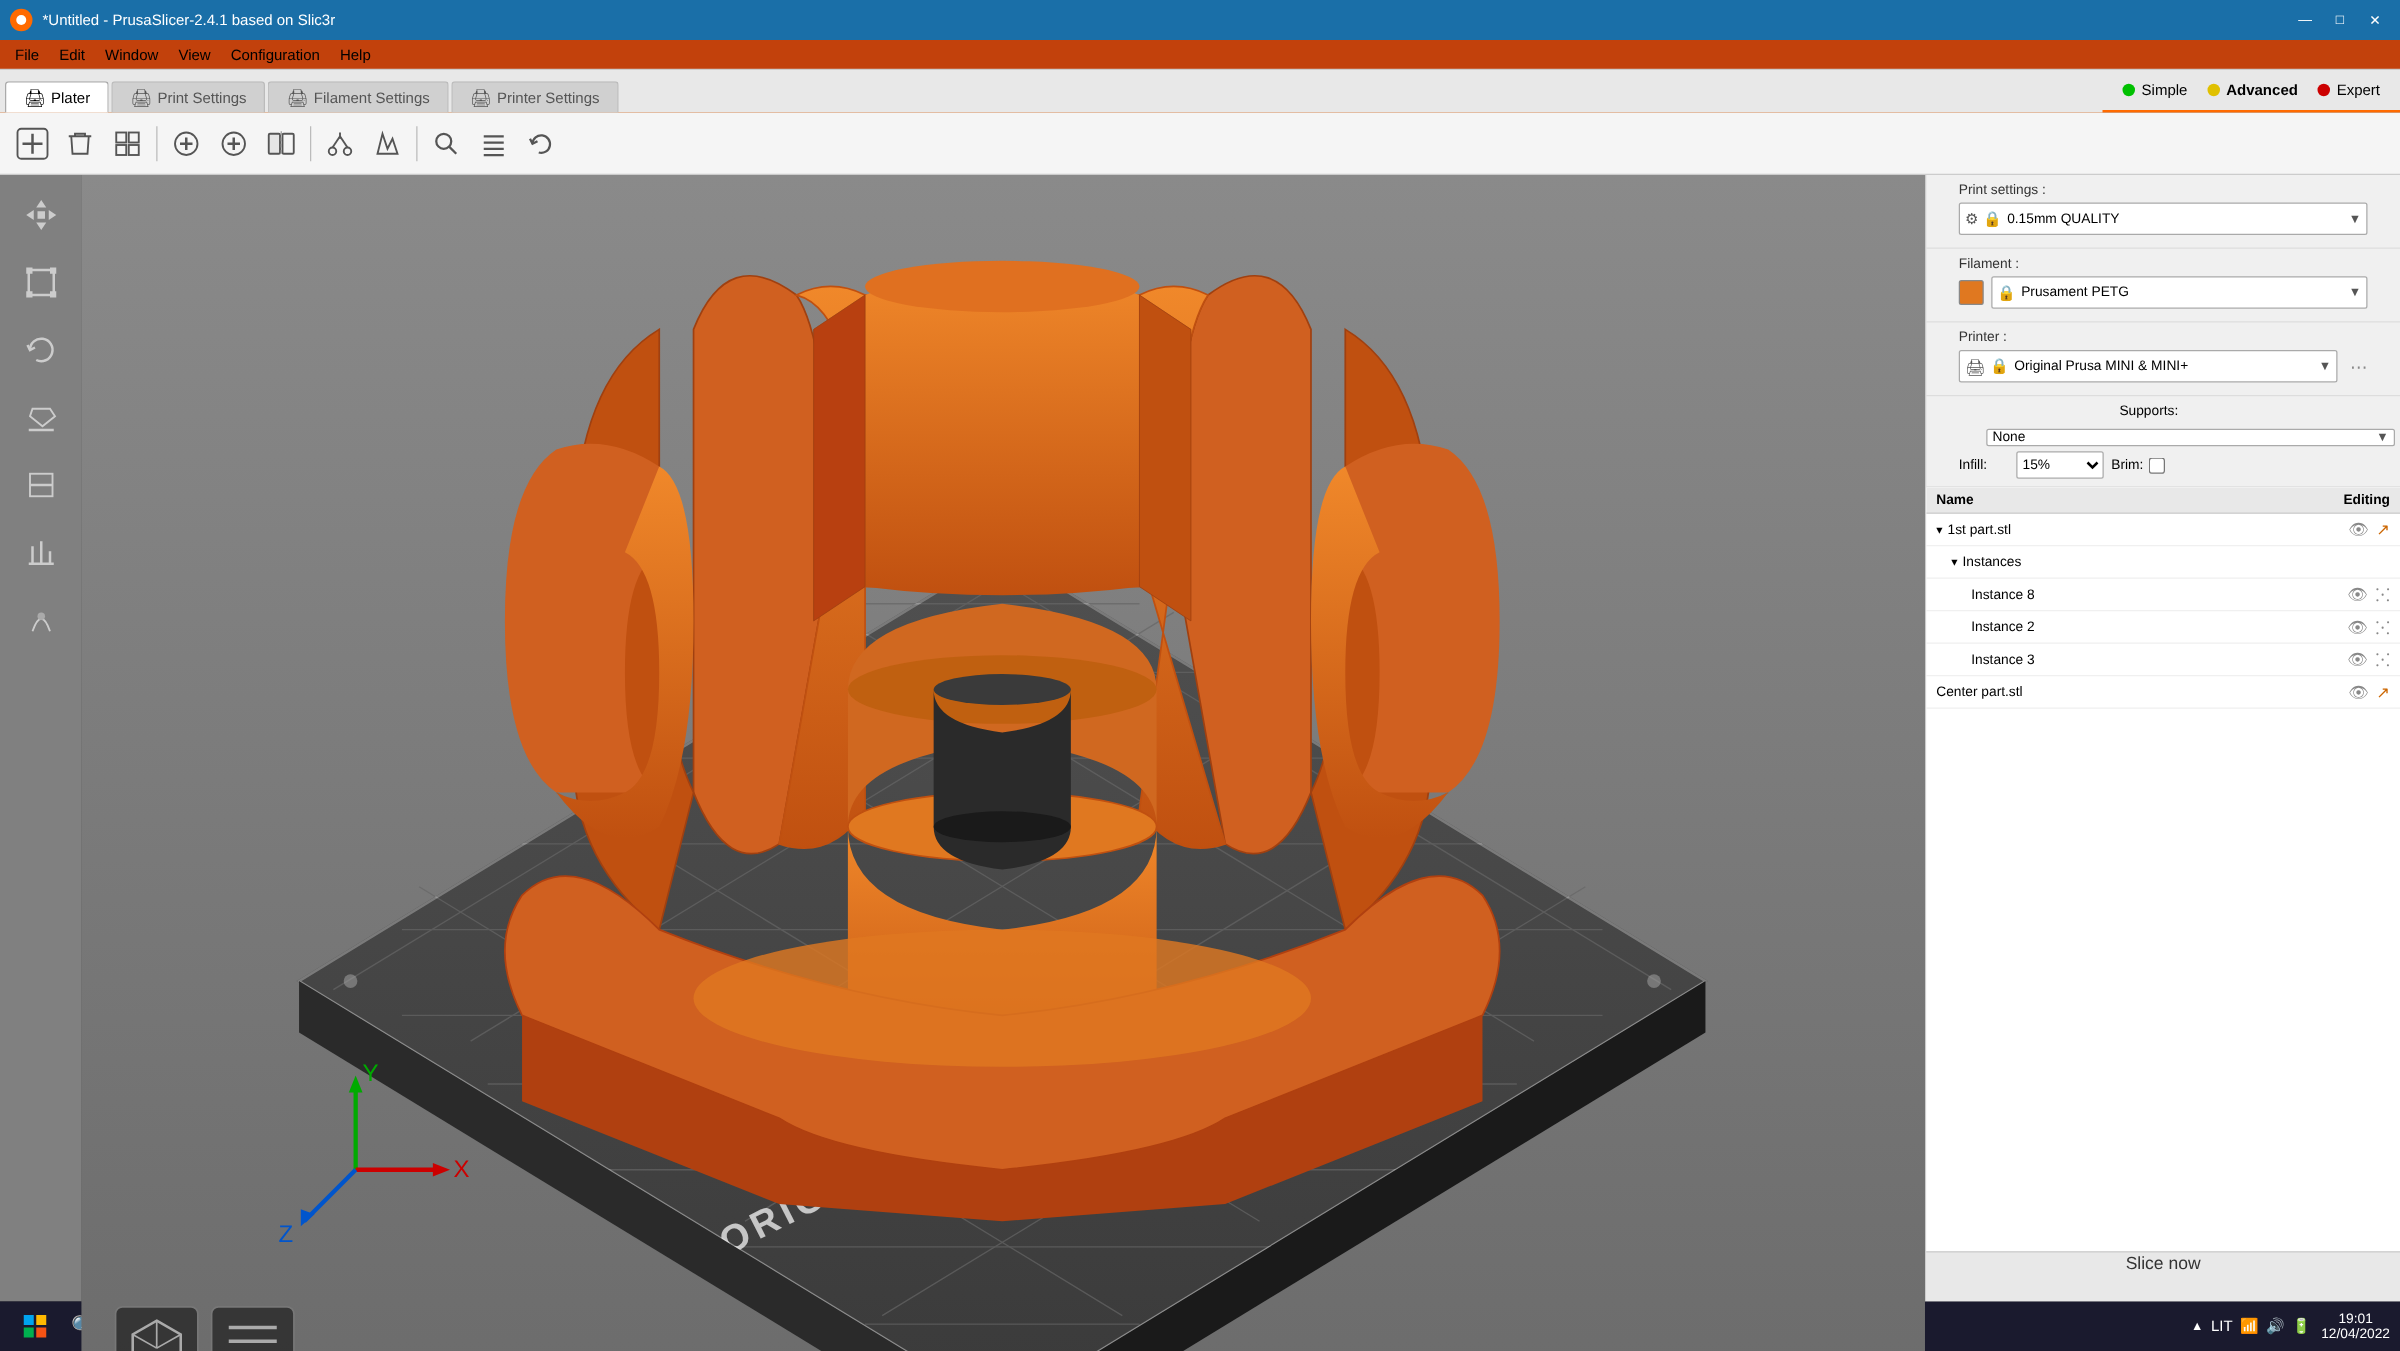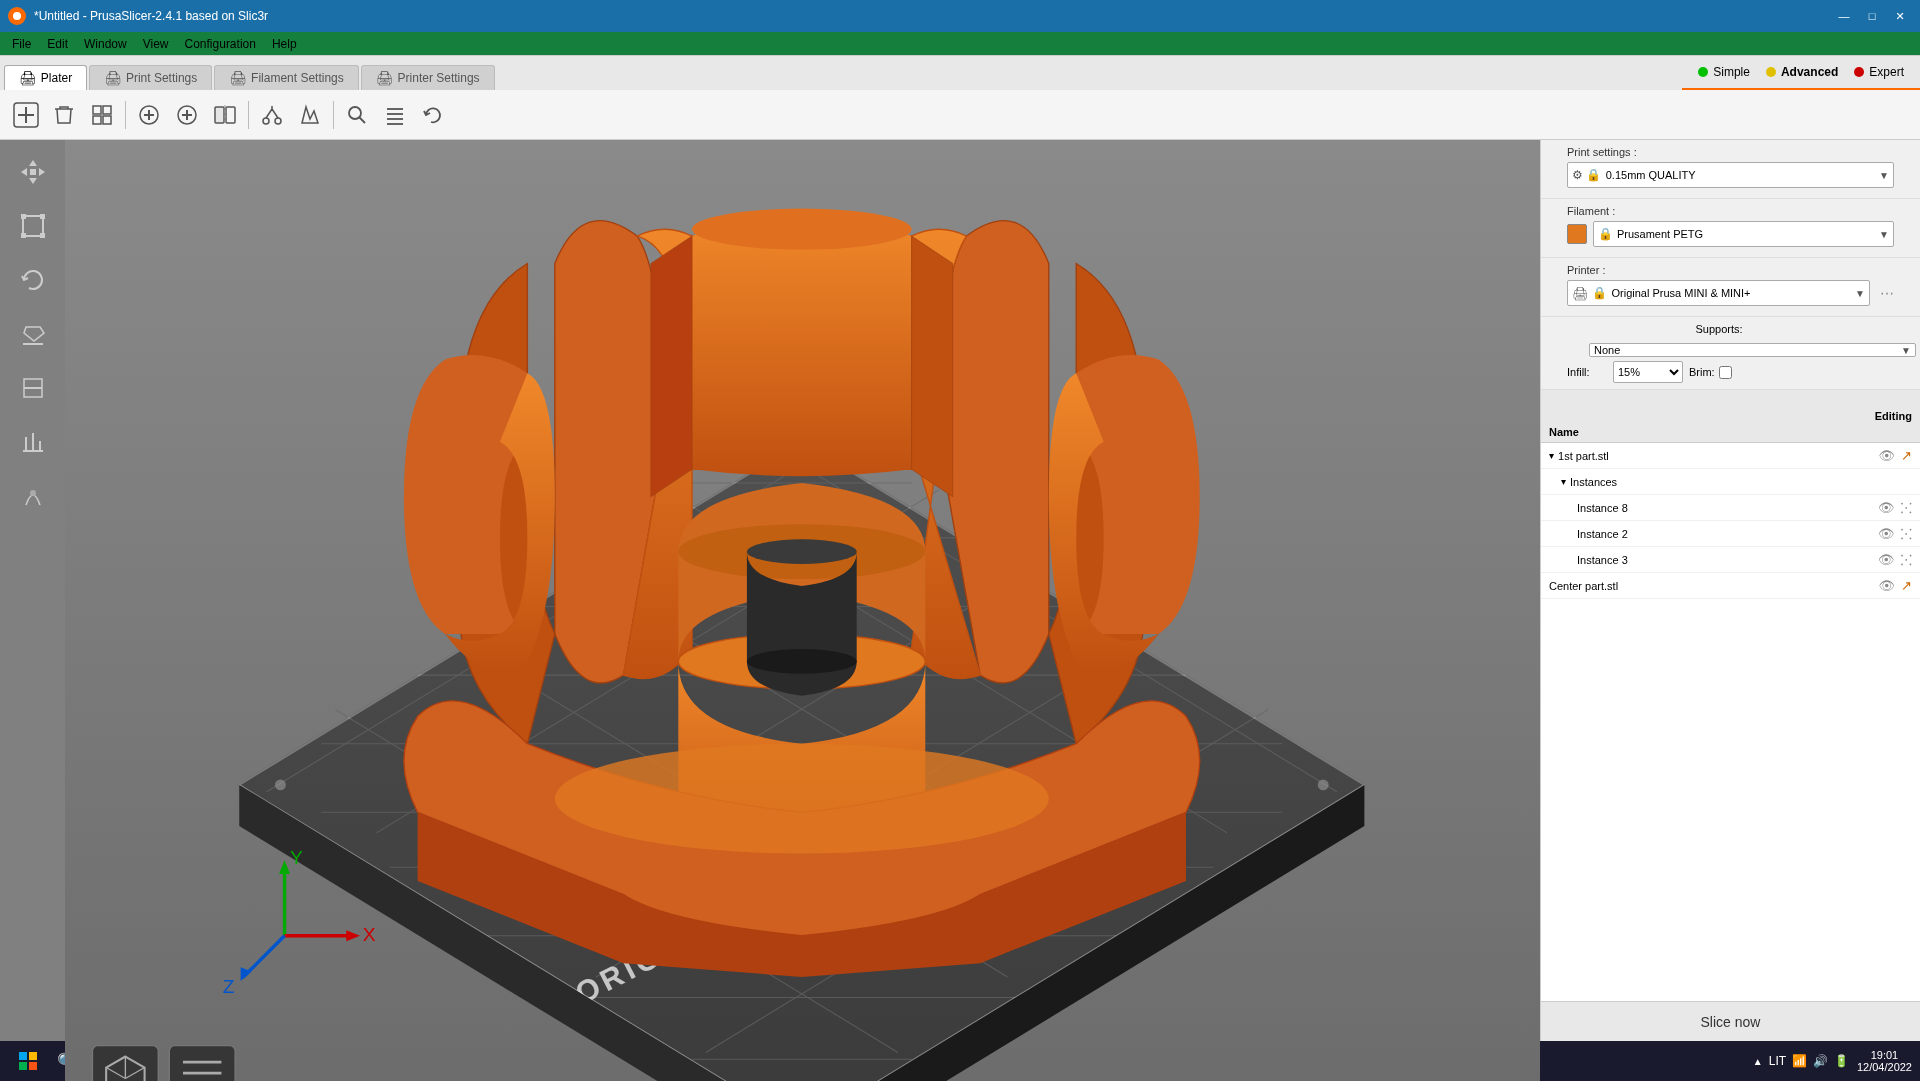--- a/index.html
+++ b/index.html
@@ -12,21 +12,21 @@
       padding: 0 8px; color: white; user-select: none;
     }
     #titlebar .controls { display: flex; gap: 4px; }
     #titlebar .ctrl-btn {
       width: 24px; height: 20px; display: flex; align-items: center; justify-content: center;
       cursor: pointer; font-size: 11px; color: white;
     }
 
     
     #menubar {
-      width: 100%; height: 24px; background: #15803d;
+      width: 100%; height: 24px; background: #c2410c;
       display: flex; align-items: center; padding: 0 4px;
       border-bottom: 1px solid #ccc;
     }
     .menu-item {
       padding: 2px 8px; cursor: pointer; font-size: 12px; color: #000;
       height: 100%; display: flex; align-items: center;
     }
 
     
     #tabbar {
@@ -108,42 +108,42 @@
 
     
     #objectlist {
       flex: 1; overflow-y: auto; background: white;
     }
     .list-header {
       display: flex; align-items: center; padding: 4px 8px;
       background: #e8e8e8; border-bottom: 1px solid #ccc;
       font-weight: bold; font-size: 11px;
     }
-    .list-header .col-name { flex: 1; margin-top: 32px; }
+    .list-header .col-name { flex: 1; }
     .list-header .col-editing { width: 60px; text-align: right; }
 
     .list-item {
       display: flex; align-items: center; padding: 3px 8px;
       border-bottom: 1px solid #f0f0f0; cursor: pointer; font-size: 11px;
       min-height: 26px;
     }
 
     .item-indent-0 { padding-left: 8px; }
     .item-indent-1 { padding-left: 20px; }
     .item-indent-2 { padding-left: 36px; }
 
     .item-name { flex: 1; display: flex; align-items: center; gap: 4px; }
     .item-actions { display: flex; gap: 6px; align-items: center; }
     .action-icon { font-size: 13px; color: #888; cursor: pointer; }
     .expand-arrow { font-size: 10px; cursor: pointer; }
 
     
     #slicebtn {
       height: 40px; background: #e8e8e8; border-top: 1px solid #ccc;
-      display: flex; align-items: center; justify-content: center;
+      display: flex; justify-content: center;
       cursor: pointer; font-size: 14px; font-weight: 500; color: #333;
     }
     .mode-option { display: flex; align-items: center; gap: 5px; cursor: pointer; font-size: 12px; }
     .mode-dot { width: 10px; height: 10px; border-radius: 50%; }
     .mode-dot.green { background: #00c000; }
     .mode-dot.yellow { background: #e0c000; }
     .mode-dot.red { background: #cc0000; }
 
     
     #app { width: 1920px; height: 1081px; display: flex; flex-direction: column; }

